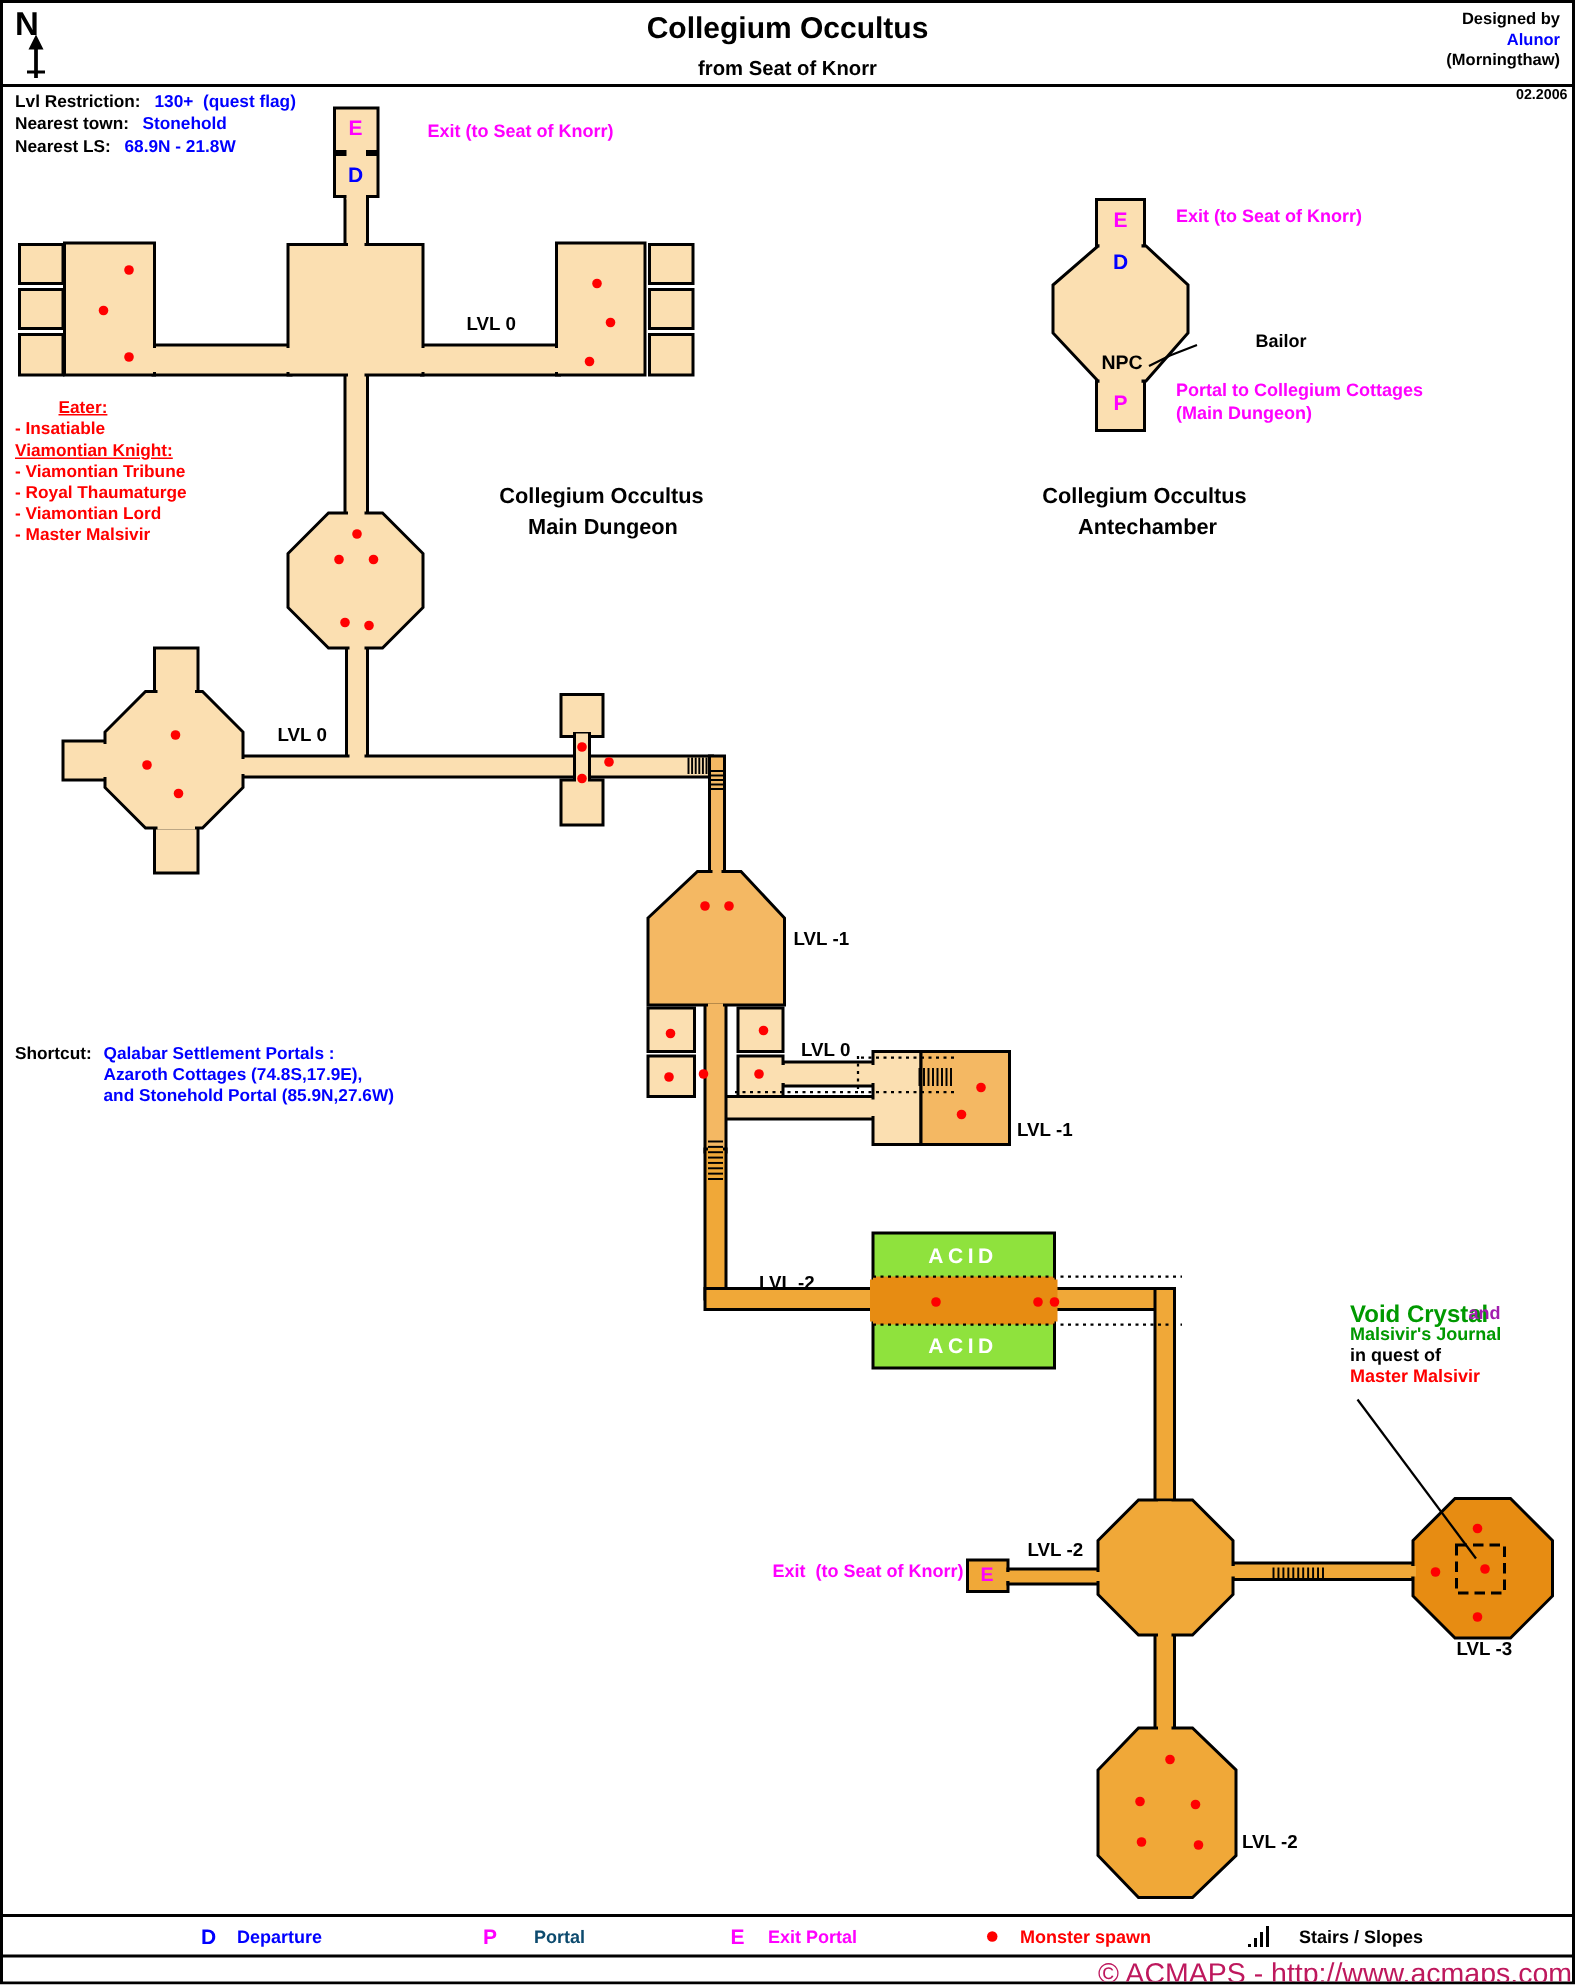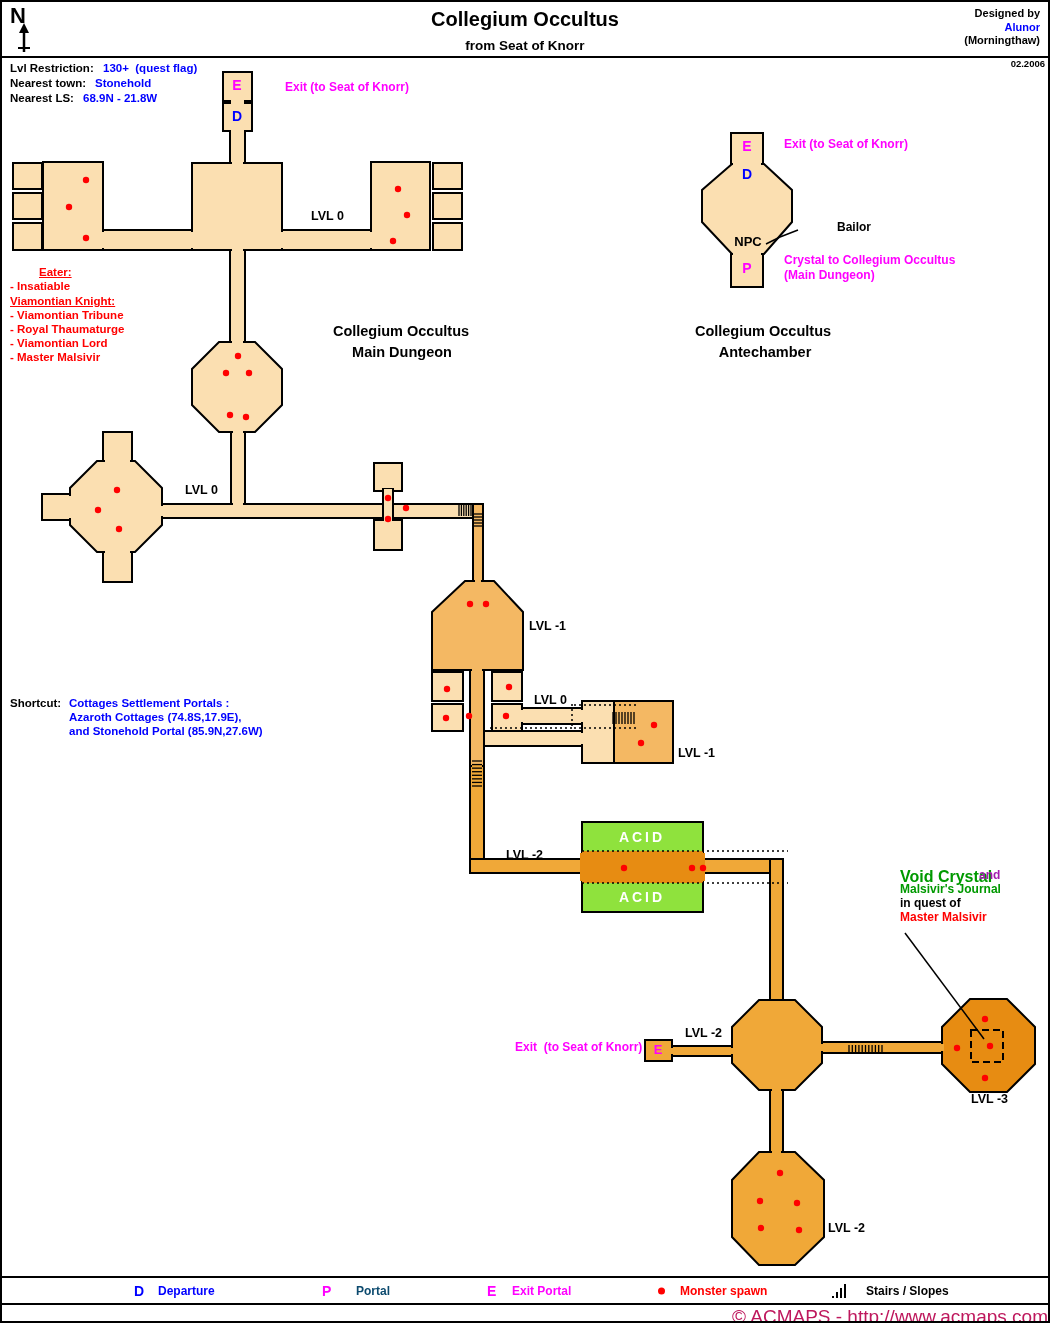--- a/index.html
+++ b/index.html
@@ -272,26 +272,26 @@
     <div class="map-label" style="left: 399px; top: 322px; color: rgb(0, 0, 0); font-size: 14.5px; transform: translateX(-50%);">Collegium Occultus</div>
     <div class="map-label" style="left: 400px; top: 343px; color: rgb(0, 0, 0); font-size: 14.5px; transform: translateX(-50%);">Main Dungeon</div>
     <div class="map-label" style="left: 761px; top: 322px; color: rgb(0, 0, 0); font-size: 14.5px; transform: translateX(-50%);">Collegium Occultus</div>
     <div class="map-label" style="left: 763px; top: 343px; color: rgb(0, 0, 0); font-size: 14.5px; transform: translateX(-50%);">Antechamber</div>
     <div class="map-label" style="left: 745px; top: 137px; color: rgb(255, 0, 255); font-size: 14px; transform: translateX(-50%);">E</div>
     <div class="map-label" style="left: 782px; top: 136px; color: rgb(255, 0, 255); font-size: 12px;">Exit (to Seat of Knorr)</div>
     <div class="map-label" style="left: 745px; top: 165px; color: rgb(0, 0, 255); font-size: 14px; transform: translateX(-50%);">D</div>
     <div class="map-label" style="left: 746px; top: 233px; color: rgb(0, 0, 0); font-size: 13px; transform: translateX(-50%);">NPC</div>
     <div class="map-label" style="left: 800px; top: 219px; color: rgb(0, 0, 0); font-size: 12px; margin-left: 35px;">Bailor</div>
     <div class="map-label" style="left: 745px; top: 259px; color: rgb(255, 0, 255); font-size: 14px; transform: translateX(-50%);">P</div>
-    <div class="map-label" style="left: 782px; top: 252px; color: rgb(255, 0, 255); font-size: 12px;">Crystal to Collegium Occultus</div>
+    <div class="map-label" style="left: 782px; top: 252px; color: rgb(255, 0, 255); font-size: 12px;">Portal to Collegium Cottages</div>
     <div class="map-label" style="left: 782px; top: 267px; color: rgb(255, 0, 255); font-size: 12px;">(Main Dungeon)</div>
     <div class="map-label" style="left: 183px; top: 482px; color: rgb(0, 0, 0); font-size: 12.5px;">LVL 0</div>
     <div class="map-label" style="left: 527px; top: 618px; color: rgb(0, 0, 0); font-size: 12.5px;">LVL -1</div>
     <div class="map-label" style="left: 8px; top: 695px; color: rgb(0, 0, 0); font-size: 11.5px;">Shortcut:</div>
-    <div class="map-label" style="left: 67px; top: 695px; color: rgb(0, 0, 255); font-size: 11.5px;">Cottages Settlement Portals :</div>
+    <div class="map-label" style="left: 67px; top: 695px; color: rgb(0, 0, 255); font-size: 11.5px;">Qalabar Settlement Portals :</div>
     <div class="map-label" style="left: 67px; top: 709px; color: rgb(0, 0, 255); font-size: 11.5px;">Azaroth Cottages (74.8S,17.9E),</div>
     <div class="map-label" style="left: 67px; top: 723px; color: rgb(0, 0, 255); font-size: 11.5px;">and Stonehold Portal (85.9N,27.6W)</div>
     <div class="map-label" style="left: 532px; top: 692px; color: rgb(0, 0, 0); font-size: 12.5px;">LVL 0</div>
     <div class="map-label" style="left: 676px; top: 745px; color: rgb(0, 0, 0); font-size: 12.5px;">LVL -1</div>
     <div class="map-label" style="left: 504px; top: 847px; color: rgb(0, 0, 0); font-size: 12.5px;">LVL -2</div>
     <div class="map-label" style="left: 640px; top: 828px; color: rgb(255, 255, 255); font-size: 14px; transform: translateX(-50%); letter-spacing: 3px;">ACID</div>
     <div class="map-label" style="left: 640px; top: 888px; color: rgb(255, 255, 255); font-size: 14px; transform: translateX(-50%); letter-spacing: 3px;">ACID</div>
     <div class="map-label" style="left: 898px; top: 867px; color: rgb(0, 153, 0); font-size: 16px;">Void Crystal</div>
     <div class="map-label" style="left: 977px; top: 867px; color: #a21caf; font-size: 12px;">and</div>
     <div class="map-label" style="left: 898px; top: 881px; color: rgb(0, 153, 0); font-size: 12px;">Malsivir's Journal</div>

